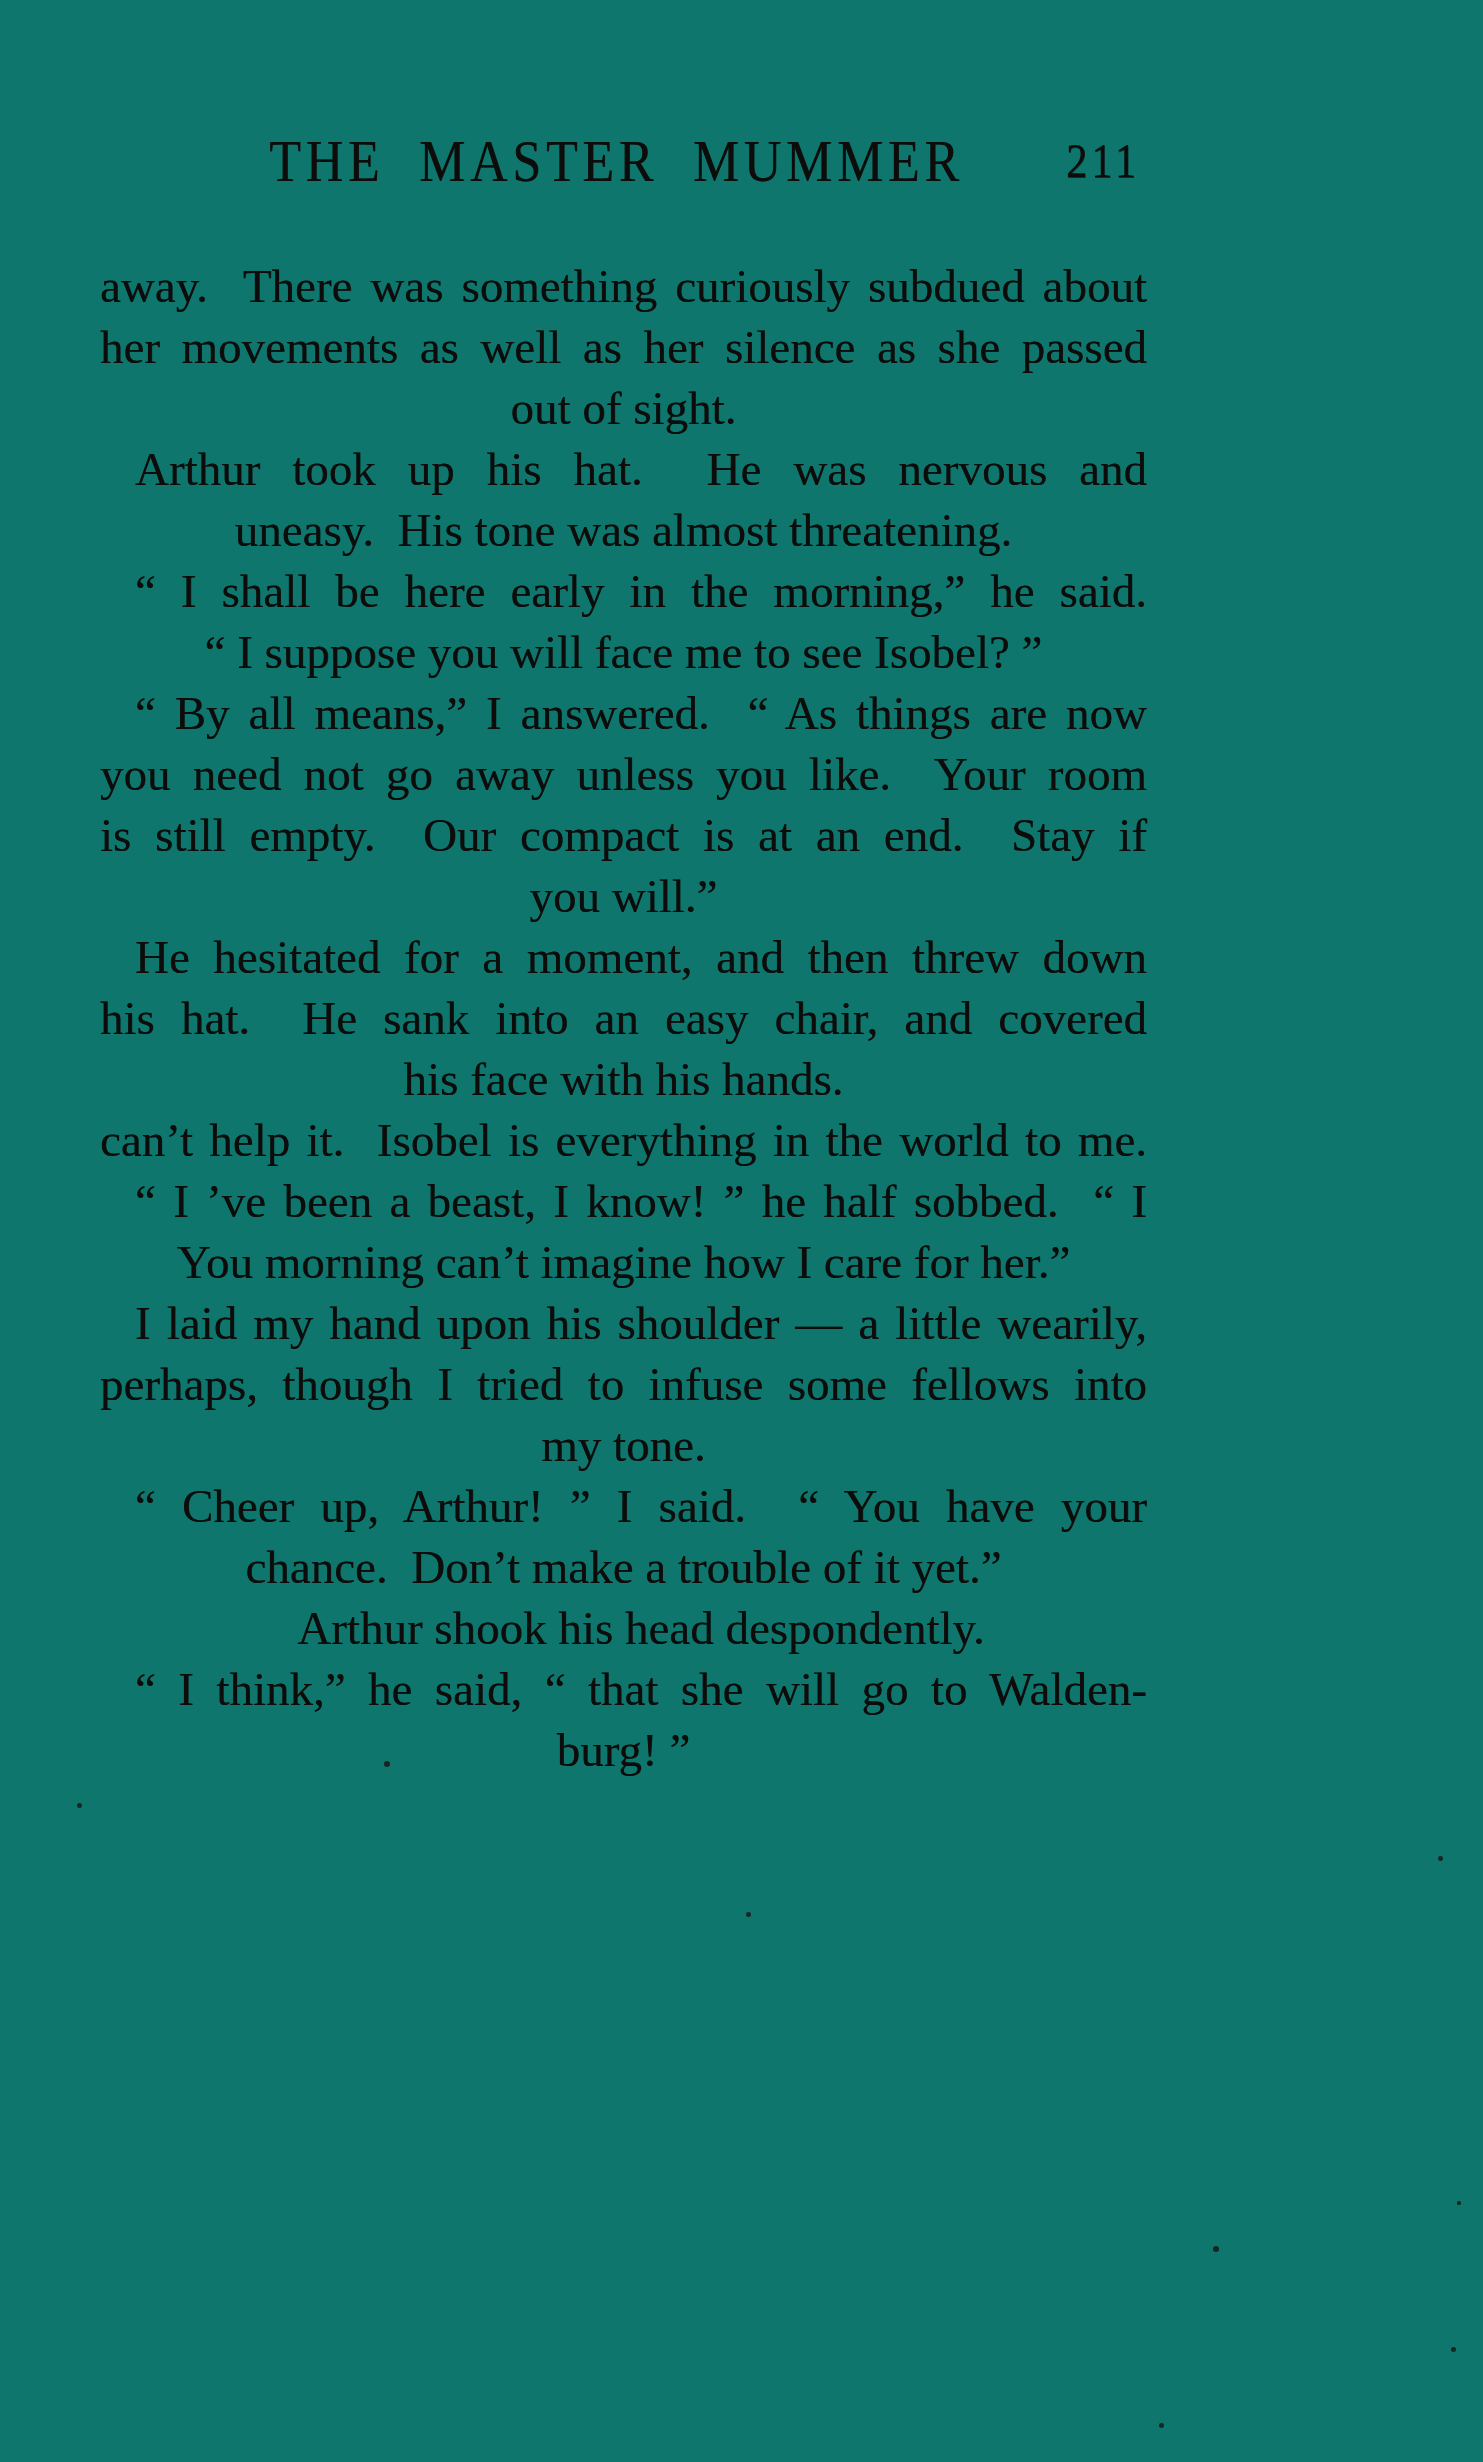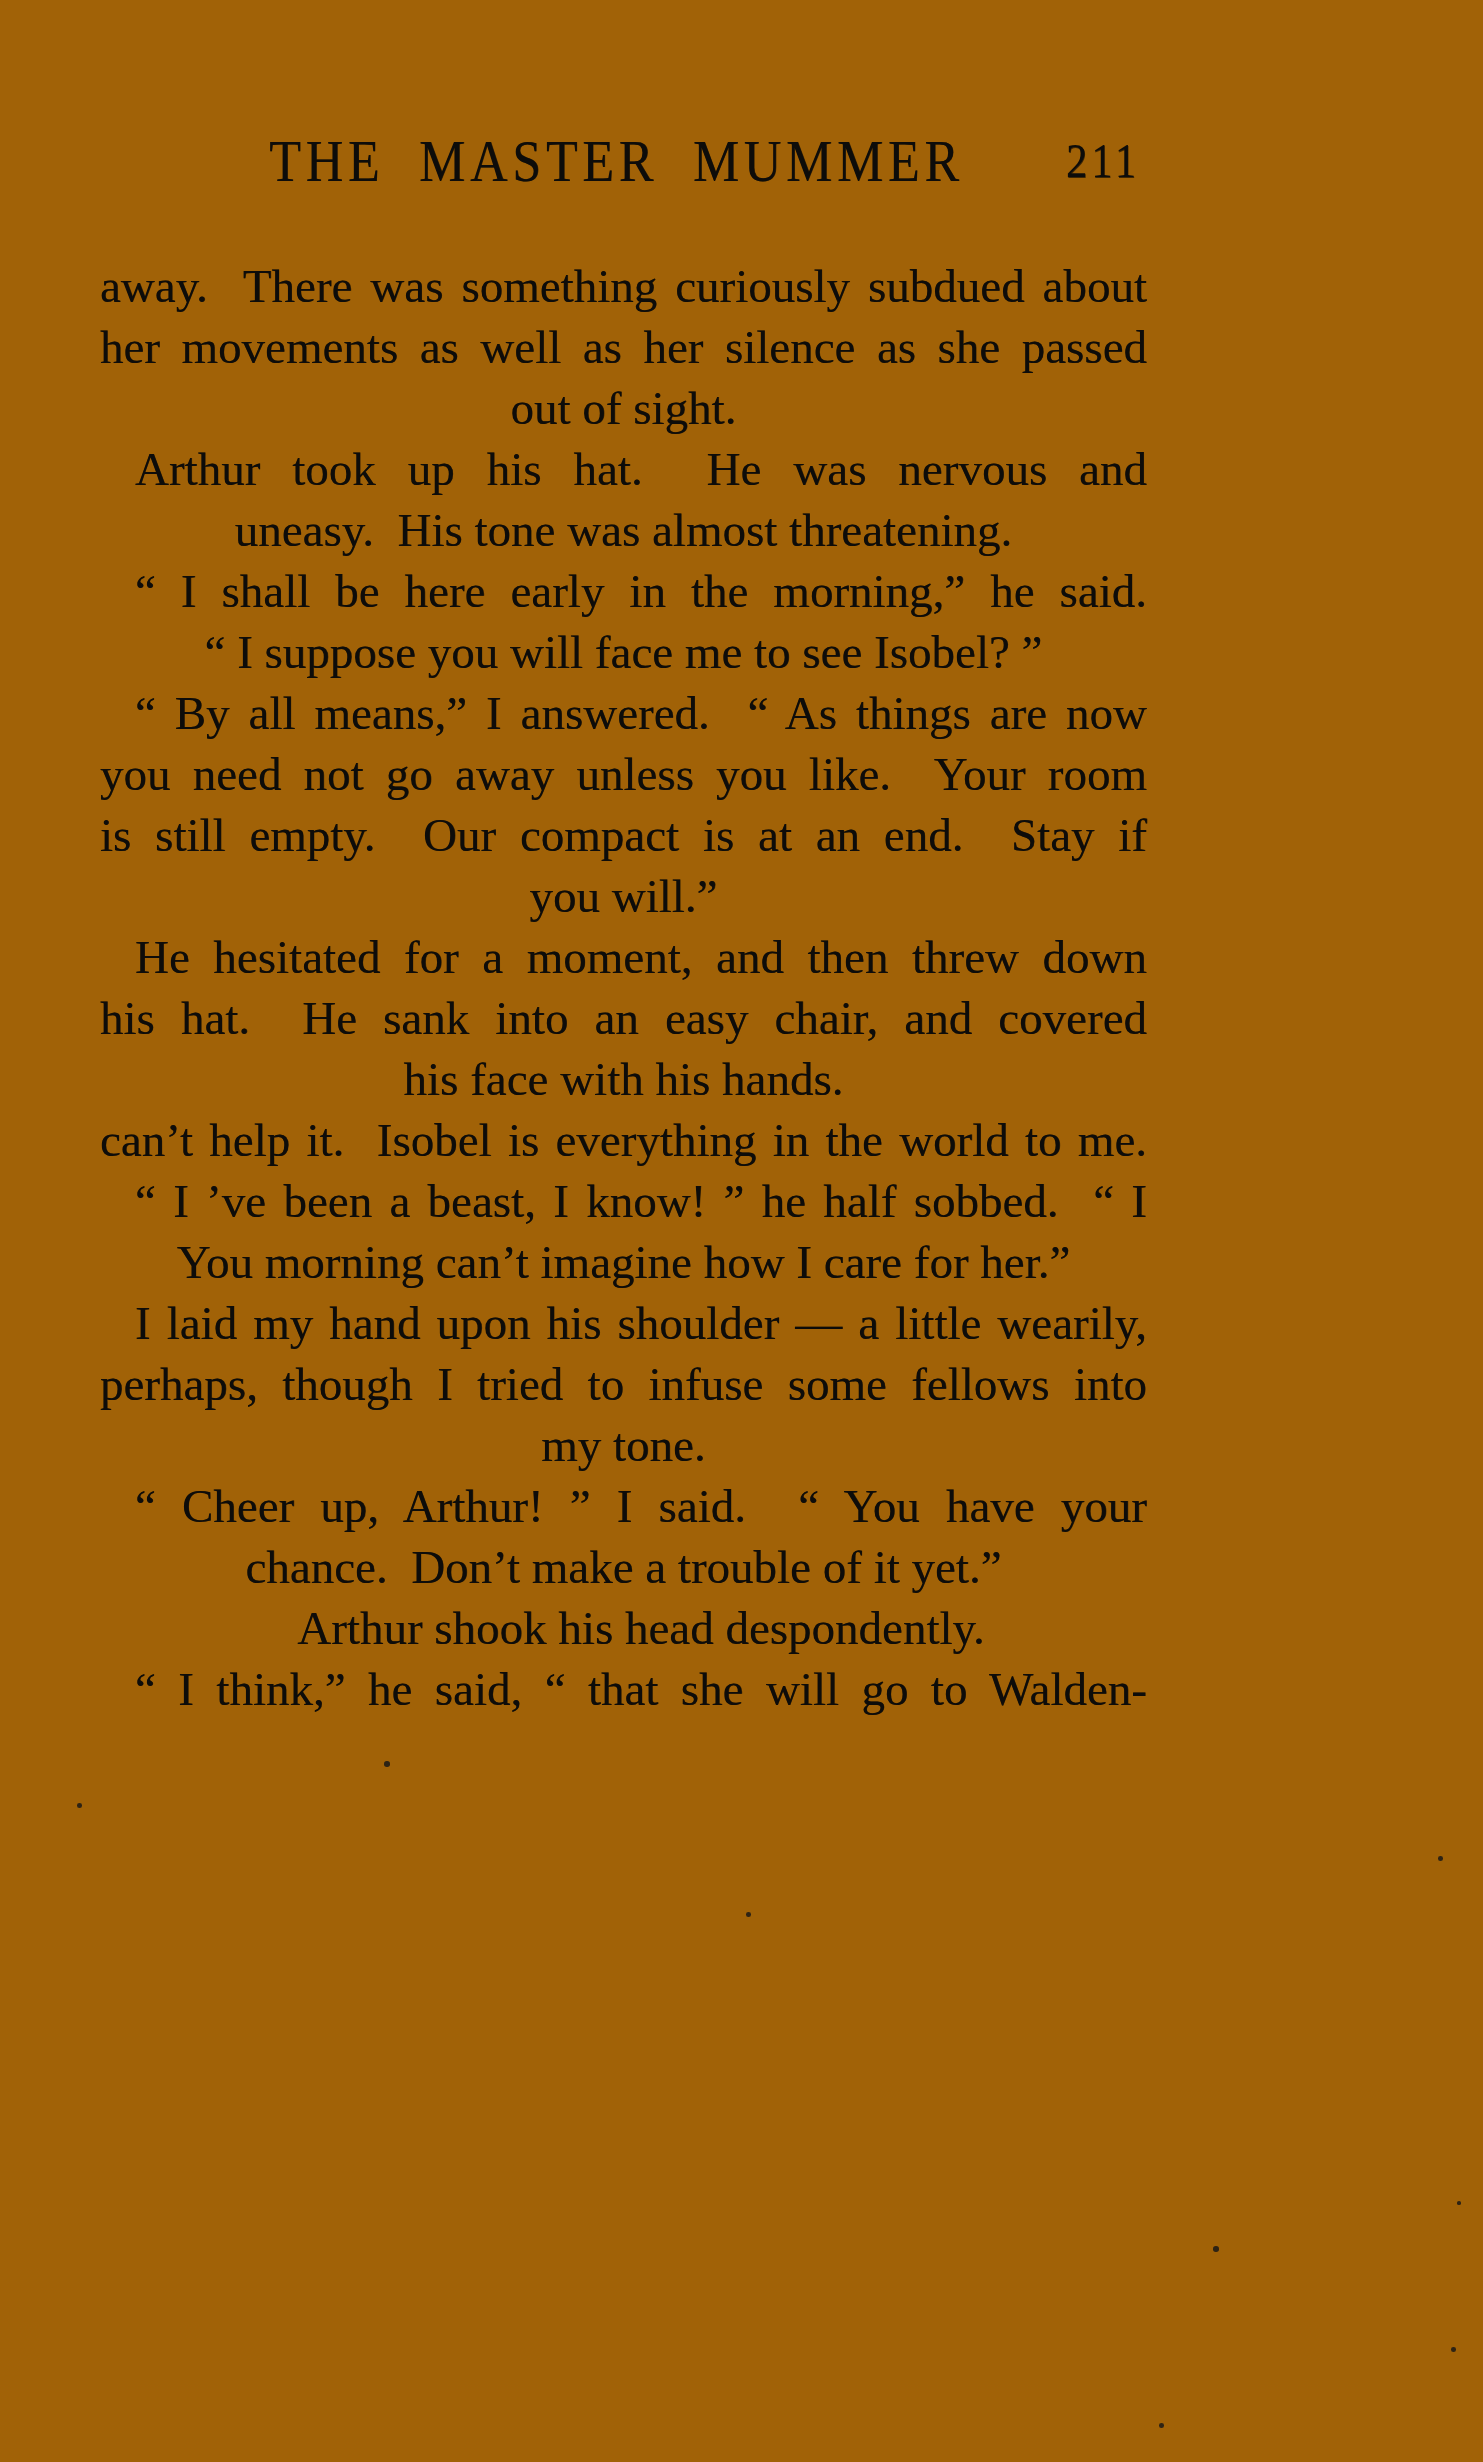--- a/index.html
+++ b/index.html
@@ -4,21 +4,21 @@
 <style>
   html, body {
     margin: 0;
     padding: 0;
     background: #ffffff;
   }
   #page {
     position: relative;
     width: 1483px;
     height: 2462px;
-    background: #a16207;
+    background: #0f766e;
     overflow: hidden;
     font-family: "Liberation Serif", "DejaVu Serif", serif;
     color: #0d0c0a;
   }
   
   #running-head {
     position: absolute;
     top: 136px;
     left: 93px;
     width: 1047px;
@@ -105,20 +105,21 @@
       <div class="line just">can’t help it.  Isobel is everything in the world to me.</div>
       <div class="line just ind">“ I ’ve been a beast, I know! ” he half sobbed.  “ I</div>
       <div class="line">You morning can’t imagine how I care for her.”</div>
       <div class="line just ind">I laid my hand upon his shoulder — a little wearily,</div>
       <div class="line just">perhaps, though I tried to infuse some fellows into</div>
       <div class="line">my tone.</div>
       <div class="line just ind">“ Cheer up, Arthur! ” I said.  “ You have your</div>
       <div class="line">chance.  Don’t make a trouble of it yet.”</div>
       <div class="line ind">Arthur shook his head despondently.</div>
       <div class="line just ind">“ I think,” he said, “ that she will go to Walden-</div>
+      <div class="line">burg! ”</div>
     </div>
 
 <div class="speck" style="left: 77px; top: 1803px; width: 4.7px; height: 4.7px;"></div>
     <div class="speck" style="left: 384px; top: 1761px; width: 5.6px; height: 5.6px;"></div>
     <div class="speck" style="left: 746px; top: 1912px; width: 4.7px; height: 4.7px;"></div>
     <div class="speck" style="left: 1438px; top: 1856px; width: 4.7px; height: 4.7px;"></div>
     <div class="speck" style="left: 1457px; top: 2201px; width: 3.7px; height: 3.7px;"></div>
     <div class="speck" style="left: 1213px; top: 2246px; width: 5.6px; height: 5.6px;"></div>
     <div class="speck" style="left: 1451px; top: 2347px; width: 4.7px; height: 4.7px;"></div>
     <div class="speck" style="left: 1159px; top: 2423px; width: 4.7px; height: 4.7px;"></div>

